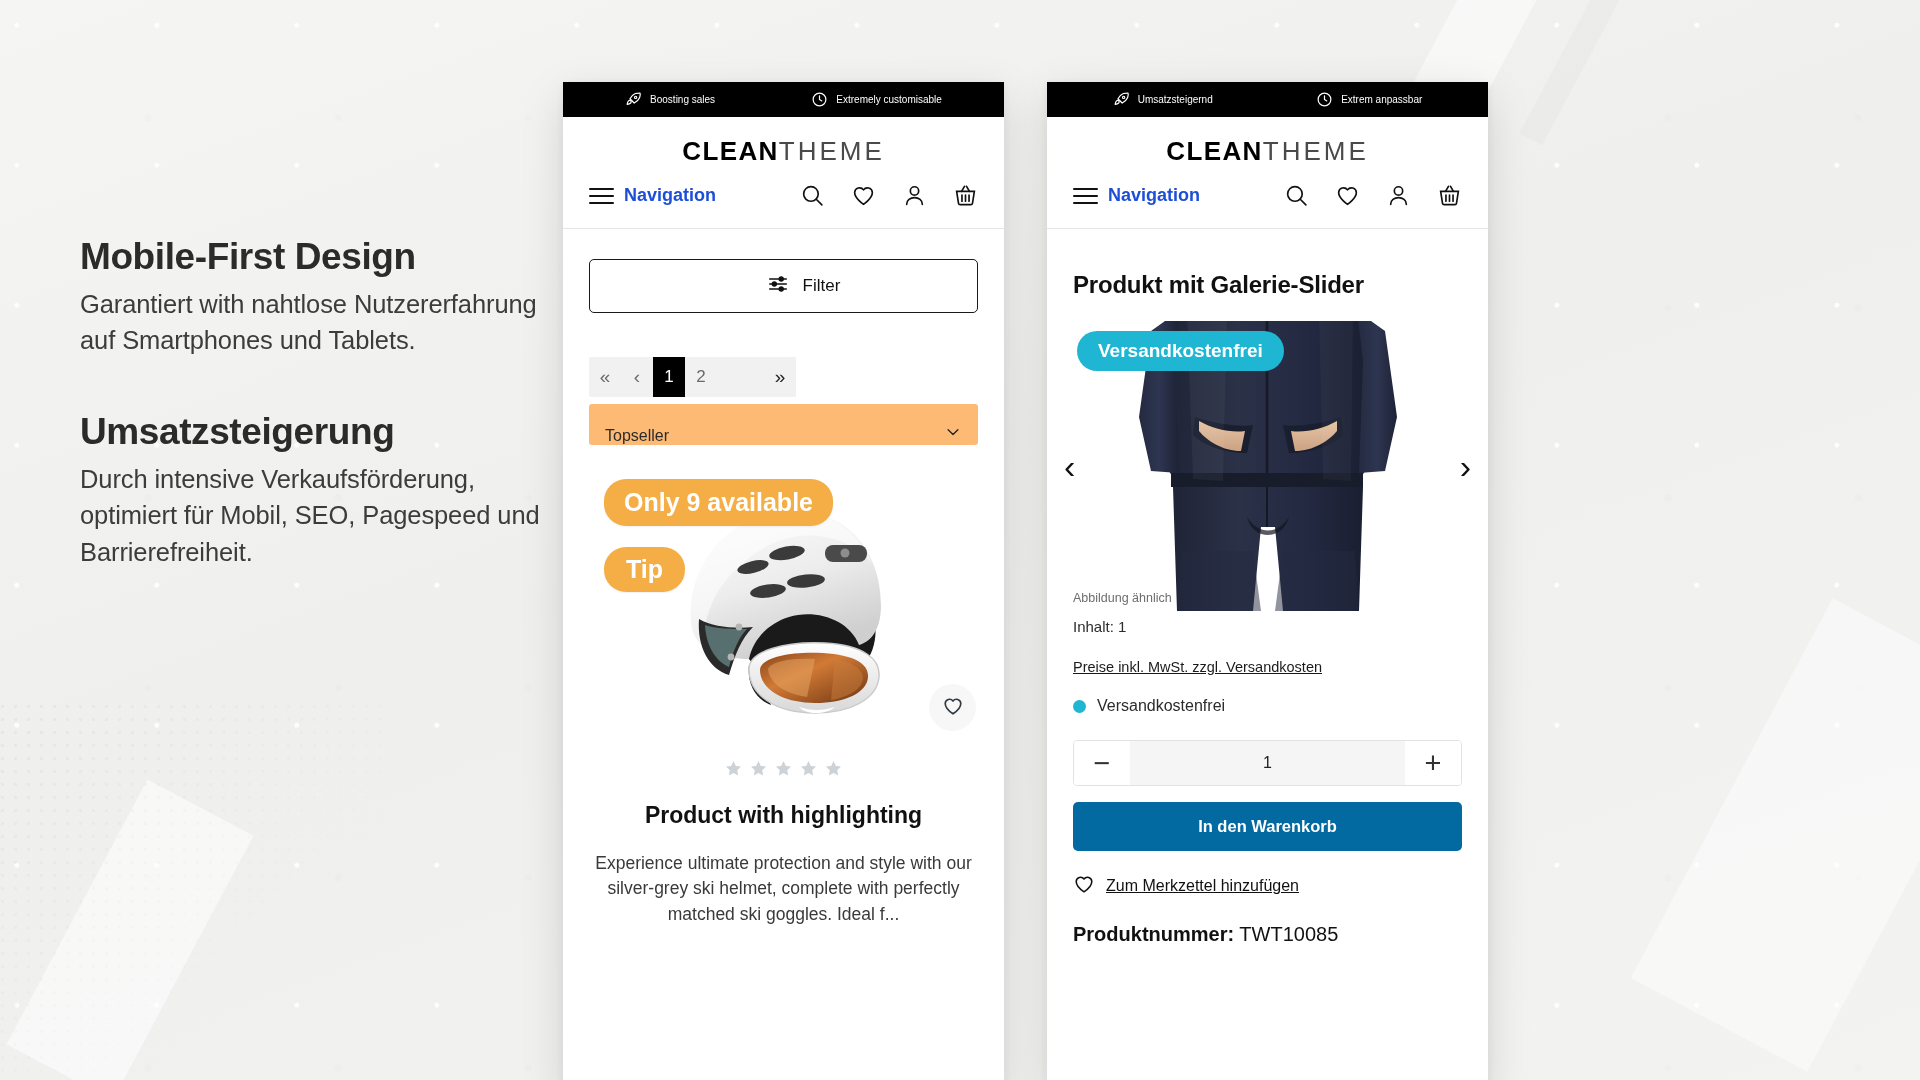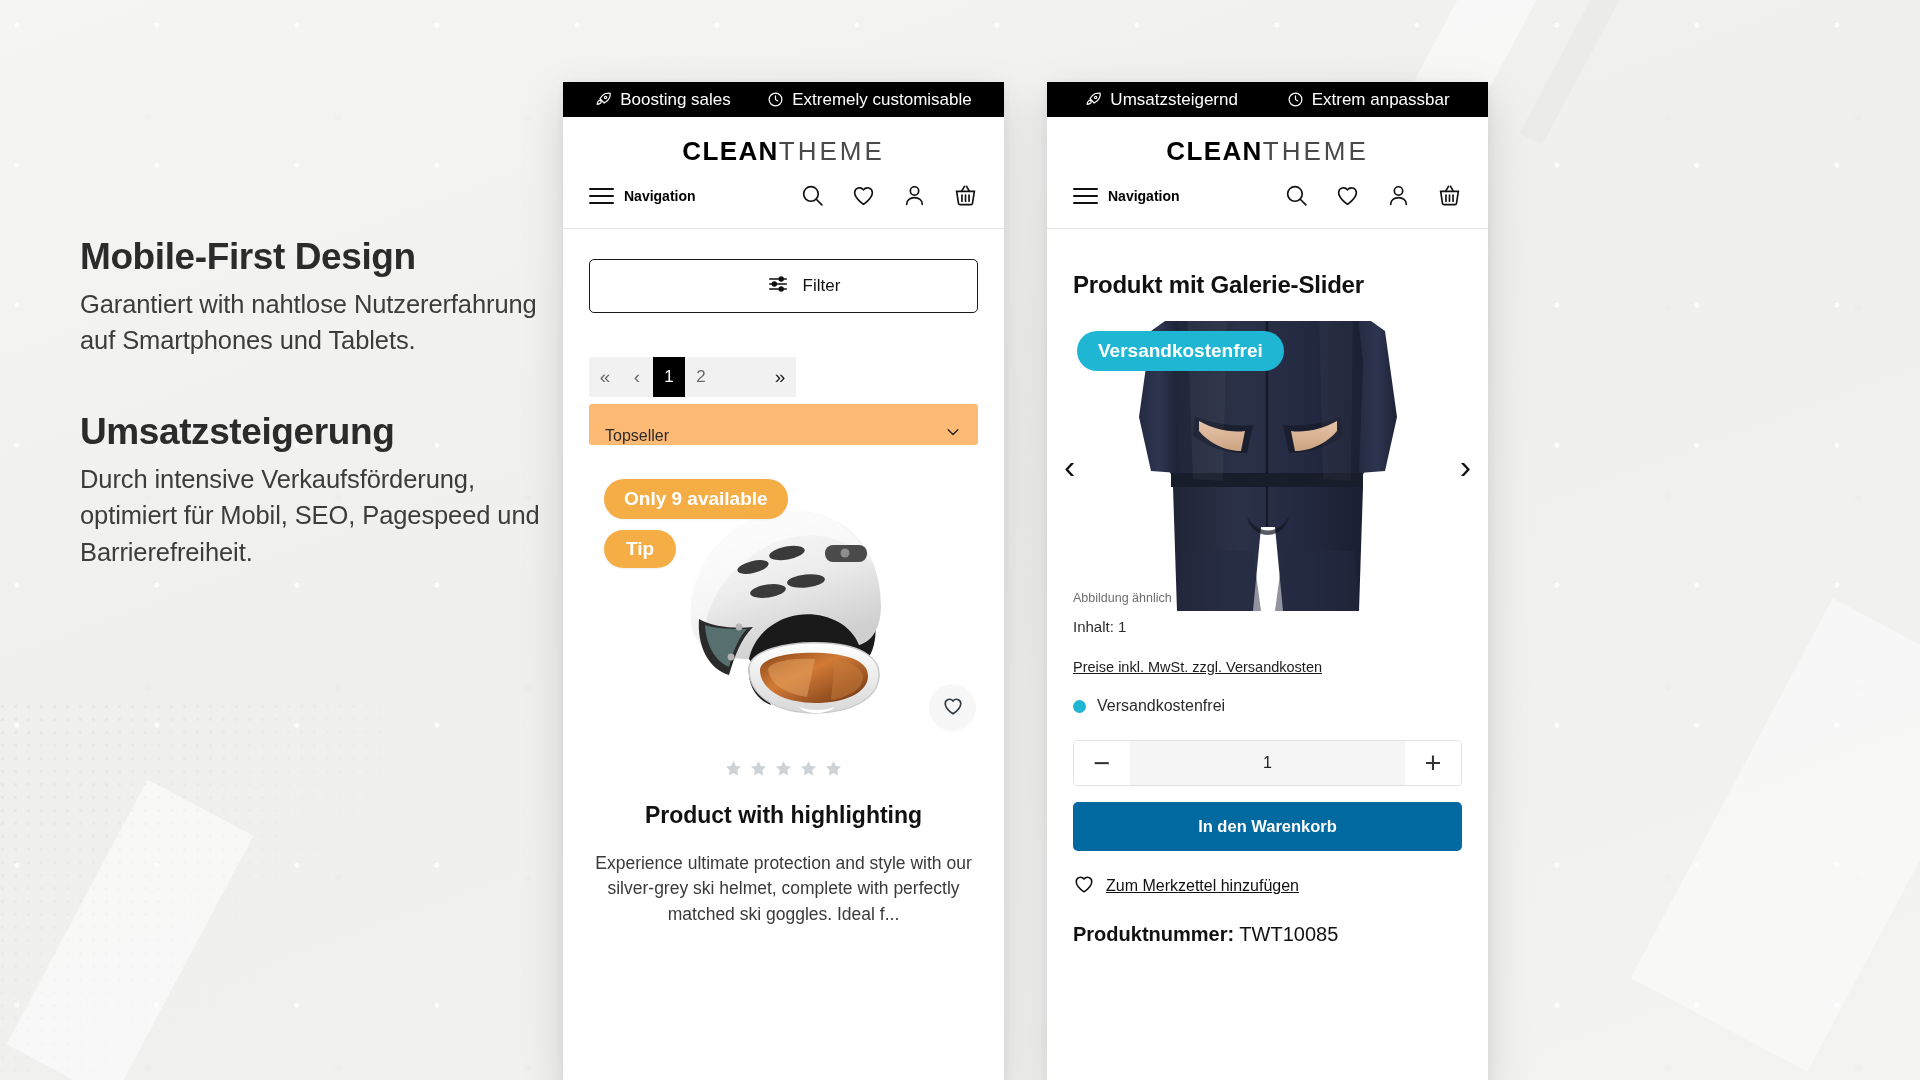--- a/index.html
+++ b/index.html
@@ -54,35 +54,35 @@
     background:#ffffff; overflow:hidden;
     box-shadow:0 14px 42px rgba(0,0,0,.13), 0 2px 8px rgba(0,0,0,.06);
   }
   #phone-left { left:563px; }
   #phone-right{ left:1047px; }
 
   .topbar{
     background:#000; color:#fff; height:35px; display:flex;
     align-items:center; justify-content:space-around; padding:0 14px;
   }
-  .topbar .tb-item{ display:flex; align-items:center; gap:8px; font-size:17px; }
+  .topbar .tb-item{ display:flex; align-items:center; gap:8px; font-size:10px; }
   .topbar svg{ display:block; }
 
   .logo{
     text-align:center; padding:19px 0 0; font-size:26px; letter-spacing:1.4px;
   }
   .logo .b{ font-weight:bold; color:#000; }
   .logo .t{ font-weight:400; color:#4a4a4a; letter-spacing:3px;}
 
   .navrow{
     display:flex; align-items:center; justify-content:space-between;
     padding:16px 26px 20px; border-bottom:1px solid #e6e6e6;
   }
   .nav-left{ display:flex; align-items:center; gap:10px; }
-  .nav-left .label{ font-size:14px; font-weight:bold; color:#000000; }
+  .nav-left .label{ font-size:18px; font-weight:bold; color:#1d4ed8; }
   .burger{ display:flex; flex-direction:column; gap:5px; width:25px; }
   .burger span{ display:block; height:2px; background:#111; border-radius:2px; }
   .nav-icons{ display:flex; align-items:center; gap:26px; }
   .nav-icons svg{ display:block; }
 
   
   .filter-btn{
     margin:30px 26px 0; height:54px; border:1.6px solid #1a1a1a; border-radius:5px;
     display:flex; align-items:center; justify-content:center; gap:14px;
     font-size:17px; color:#111; background:#fff; font-weight:400;padding-left:40px;
@@ -99,22 +99,22 @@
   .pager .active{ background:#000; color:#fff; font-weight:400; }
   .pager .pg-last{ background:#f1f1f1; color:#222; font-size:19px; margin-left:47px;}
   .sortbar{
     margin:7px 26px 0; height:41px; background:#fdba74; border-radius:3px;
     display:flex; align-items:flex-end; justify-content:space-between;
     padding:0 16px; font-size:16px; color:#2b2b2b;
   }
   .prod-media{ position:relative; margin-top:24px; height:268px; }
   .badges{ position:absolute; left:41px; top:10px; z-index:3; }
   .badge{
-    background:#f5ae45; color:#fff; font-weight:bold; font-size:19px;
-    border-radius:22px; padding:9px 20px; display:inline-block; margin-bottom:11px;
+    background:#f5ae45; color:#fff; font-weight:bold; font-size:25px;
+    border-radius:22px; padding:9px 20px; display:inline-block; margin-bottom:21px;
     box-shadow:0 1px 2px rgba(0,0,0,.06);
   }
   .badge.small{ padding:8px 22px; }
   .wishlist-circle{
     position:absolute; right:28px; bottom:6px; width:47px; height:47px;
     border-radius:50%; background:#f7f7f7; display:flex; align-items:center; justify-content:center;
   }
   .stars{ display:flex; justify-content:center; gap:6px; margin-top:22px; }
   .prod-title{
     text-align:center; font-size:23px; font-weight:bold; color:#111; margin-top:20px;

